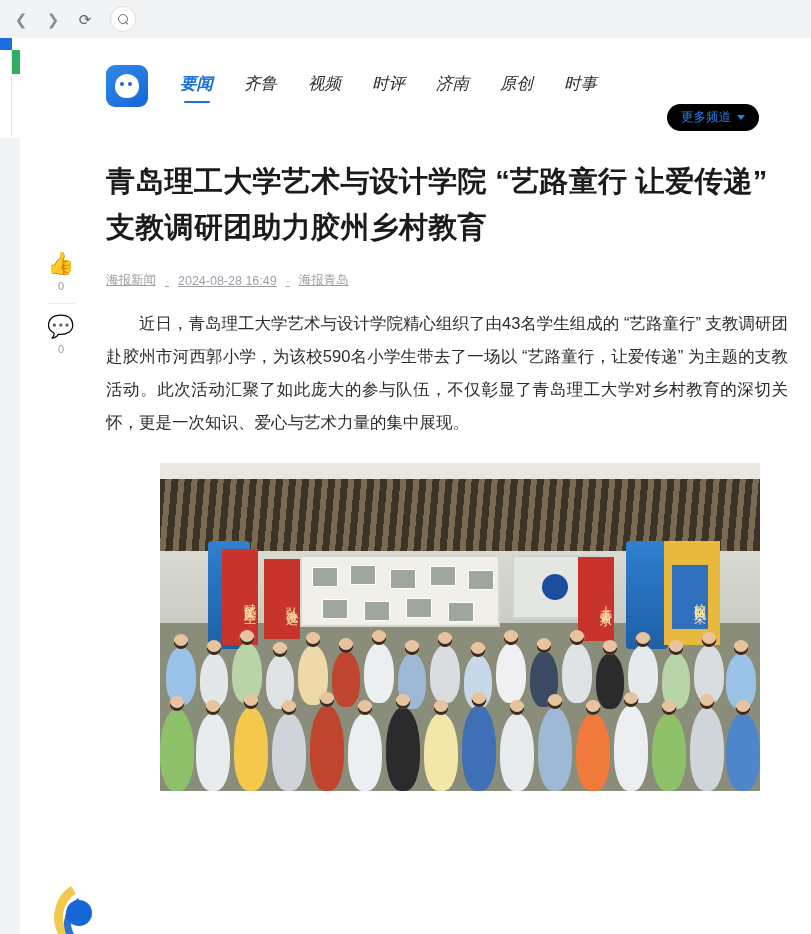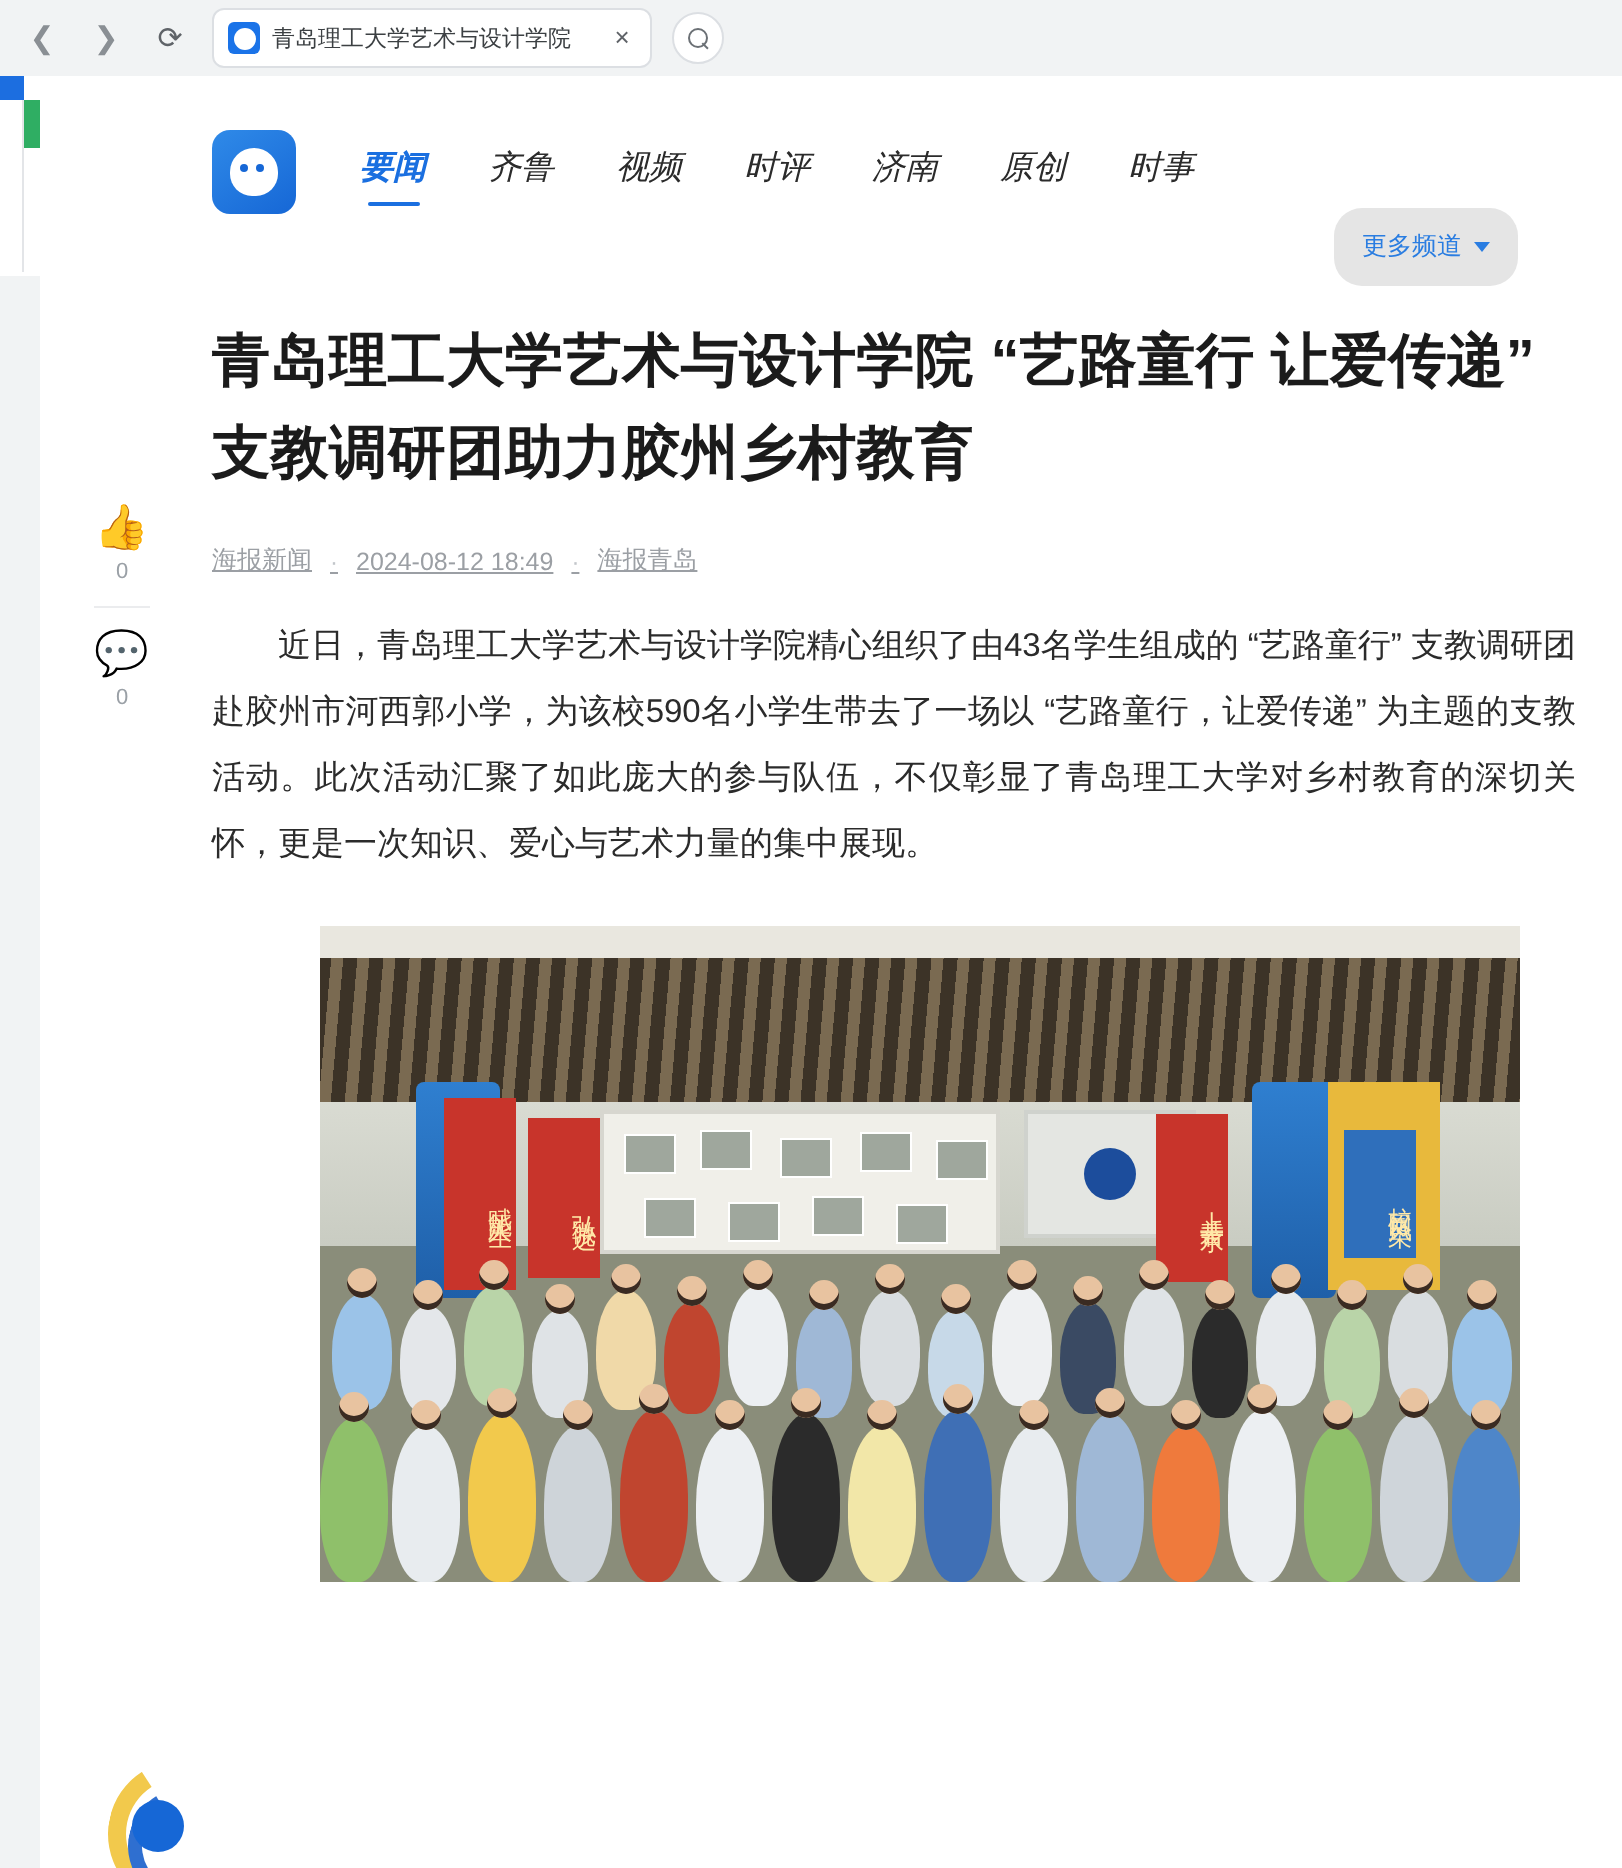--- a/index.html
+++ b/index.html
@@ -144,22 +144,22 @@
     font-size: 16.5px; color: #2b2b2b; position: relative;
     padding-bottom: 4px; white-space: nowrap;
   }
   .nav-item.active { color: #1a6fe0; font-weight: bold; }
   .nav-item.active::after {
     content: ""; position: absolute; left: 50%; transform: translateX(-50%);
     bottom: -4px; width: 26px; height: 2.5px; background: #1a6fe0; border-radius: 2px;
   }
   .more-channels {
     position: absolute; right: 52px; top: 66px;
-    height: 39px; padding: 0 14px;
-    background: #e5e5e5; color: #2a7de1; border-radius: 14px;
+    height: 27px; padding: 0 14px;
+    background: #000000; color: #2a7de1; border-radius: 14px;
     font-size: 12.5px; display: flex; align-items: center; gap: 6px;
     white-space: nowrap;
   }
   .caret-down {
     width: 0; height: 0;
     border-left: 4.5px solid transparent;
     border-right: 4.5px solid transparent;
     border-top: 5px solid #2a7de1;
   }
 
@@ -297,27 +297,20 @@
 
 <div class="browser">
 
   <div class="tabstrip">
     <div class="nav-btns">
       <div class="nav-btn">❮</div>
       <div class="nav-btn">❯</div>
       <div class="nav-btn active">⟳</div>
     </div>
 
-    <div class="tab">
-      <span class="tab-favicon">
-          <span class="seal"></span>
-        </span>
-      <span class="tab-title">青岛理工大学艺术与设计学院</span>
-      <span class="tab-close">×</span>
-    </div>
 
     <div class="tab-search">
       <span class="mag"></span>
     </div>
   </div>
 
   <div class="behind-left-top"></div>
   <div class="edge-strip-blue"></div>
   <div class="edge-strip-white"></div>
   <div class="edge-strip-green"></div>
@@ -354,21 +347,21 @@
         <div class="rail-count">0</div>
       </div>
     </div>
 
     <div class="article">
       <h1 class="headline">青岛理工大学艺术与设计学院 “艺路童行 让爱传递” 支教调研团助力胶州乡村教育</h1>
 
       <div class="meta">
         <span>海报新闻</span>
         <span class="meta-dot">·</span>
-        <span>2024-08-12 18:49</span>
+        <span>2024-08-28 16:49</span>
         <span class="meta-dot">·</span>
         <span>海报青岛</span>
       </div>
 
 
       <p class="body-p">近日，青岛理工大学艺术与设计学院精心组织了由43名学生组成的 “艺路童行” 支教调研团赴胶州市河西郭小学，为该校590名小学生带去了一场以 “艺路童行，让爱传递” 为主题的支教活动。此次活动汇聚了如此庞大的参与队伍，不仅彰显了青岛理工大学对乡村教育的深切关怀，更是一次知识、爱心与艺术力量的集中展现。</p>
 
       <div class="photo">
         <div class="ph-ceiling"></div>
         <div class="ph-ceiling-band"></div>

